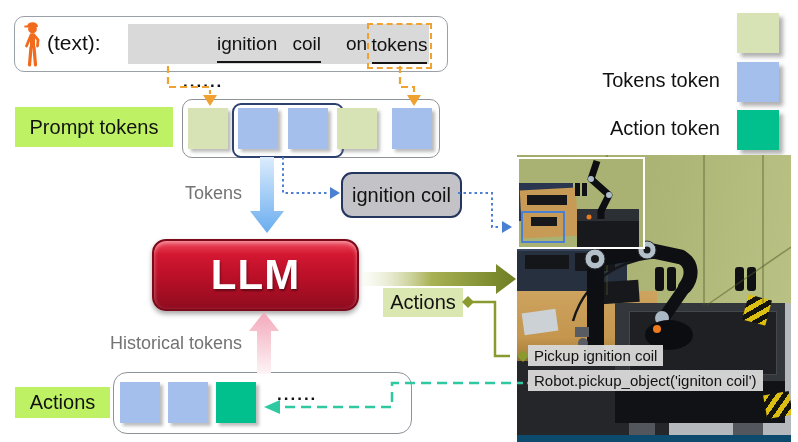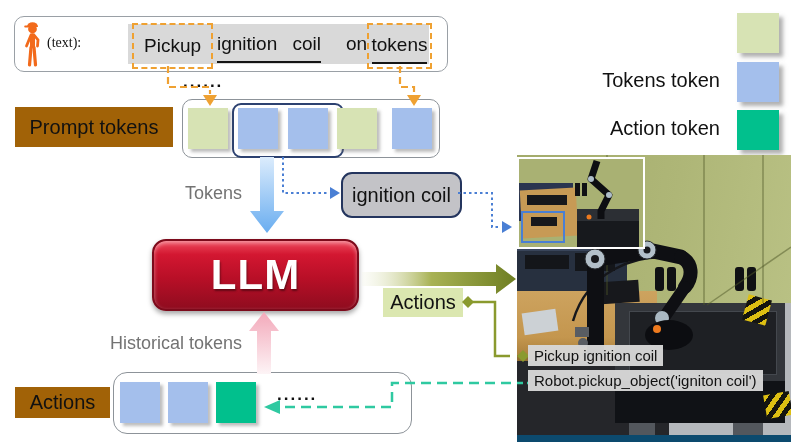--- a/index.html
+++ b/index.html
@@ -5,23 +5,23 @@
   html,body{margin:0;padding:0;background:#fff;}
   #stage{position:relative;width:798px;height:442px;background:#fff;overflow:hidden;
          font-family:"Liberation Sans",sans-serif;color:#111;}
   .abs{position:absolute;}
   
   .top-box{left:14px;top:16px;width:432px;height:54px;border:1.5px solid #9aa0a6;border-radius:10px;background:#fff;}
   .gray-strip{left:128px;top:24px;width:301px;height:40px;background:#d9d9d9;}
   .word{font-size:19px;line-height:40px;white-space:nowrap;}
   .dash-box{border:2px dashed #efa132;display:flex;align-items:center;justify-content:center;}
   .underline{border-bottom:2px solid #151515;padding-bottom:0px;line-height:34px;}
-  .prefix{font-size:14px;line-height:54px;font-family:Liberation Serif, serif;}
-  
-  .gray-label{background:#a16207;display:flex;align-items:center;justify-content:center;font-size:20px;color:#111;}
+  .prefix{font-size:21px;line-height:54px;}
+  
+  .gray-label{background:#bef264;display:flex;align-items:center;justify-content:center;font-size:20px;color:#111;}
   
   .round-box{background:#fff;border:1.5px solid #8d9399;border-radius:12px;}
   .token{position:absolute;width:40px;height:41px;box-shadow:3px 3px 3px rgba(110,110,110,.45);}
   .group-outline{border:2.5px solid #2c4170;border-radius:9px;background:transparent;}
   .dots{font-size:17px;font-weight:bold;letter-spacing:2px;color:#111;}
   
   .callout{background:#c3c3c7;border:2px solid #24355e;border-radius:11px;display:flex;align-items:center;justify-content:center;font-size:20px;}
   
   .llm{left:152px;top:239px;width:203px;height:68px;border-radius:14px;border:2px solid #7c0a1b;
        background:linear-gradient(180deg,#ee4b5e 0%,#d31731 20%,#b80f27 55%,#8f0c1f 100%);
@@ -52,23 +52,20 @@
       <rect x="2.2" y="6.6" width="9" height="1.9" rx="0.9" fill="#f26a1b"></rect>
       <rect x="8" y="14.2" width="5" height="15" rx="2" fill="#f26a1b"></rect>
       <line x1="9" y1="16" x2="4.5" y2="27" stroke="#f26a1b" stroke-width="2.8" stroke-linecap="round"></line>
       <polyline points="12,16 16,21 15.5,27" fill="none" stroke="#f26a1b" stroke-width="2.8" stroke-linecap="round"></polyline>
       <line x1="9" y1="28.5" x2="7.5" y2="46" stroke="#f26a1b" stroke-width="3.2" stroke-linecap="round"></line>
       <line x1="12" y1="28.5" x2="13.5" y2="46" stroke="#f26a1b" stroke-width="3.2" stroke-linecap="round"></line>
     </svg>
   </div>
   <div class="abs prefix" style="left:47px;top:16px;">(text):</div>
   <div class="abs gray-strip"></div>
-  <div class="abs dash-box" style="left:132px;top:23px;width:77px;height:42px;">
-    <span class="word">Pickup</span>
-  </div>
   <div class="abs word underline" style="left:217px;top:27px;word-spacing:10px;">ignition coil</div>
   <div class="abs word" style="left:346px;top:24px;">on</div>
   <div class="abs dash-box" style="left:367px;top:23px;width:61px;height:42px;">
     <span class="word underline">tokens</span>
   </div>
   <div class="abs dots" style="left:183px;top:72px;">......</div>
 
   <div class="abs gray-label" style="left:15px;top:107px;width:158px;height:40px;">Prompt tokens</div>
   <div class="abs round-box" id="prompt-box" style="left:182px;top:99px;width:256px;height:57px;border-radius:10px;"></div>
   <div class="abs group-outline" style="left:232px;top:103px;width:108px;height:51px;"></div>

